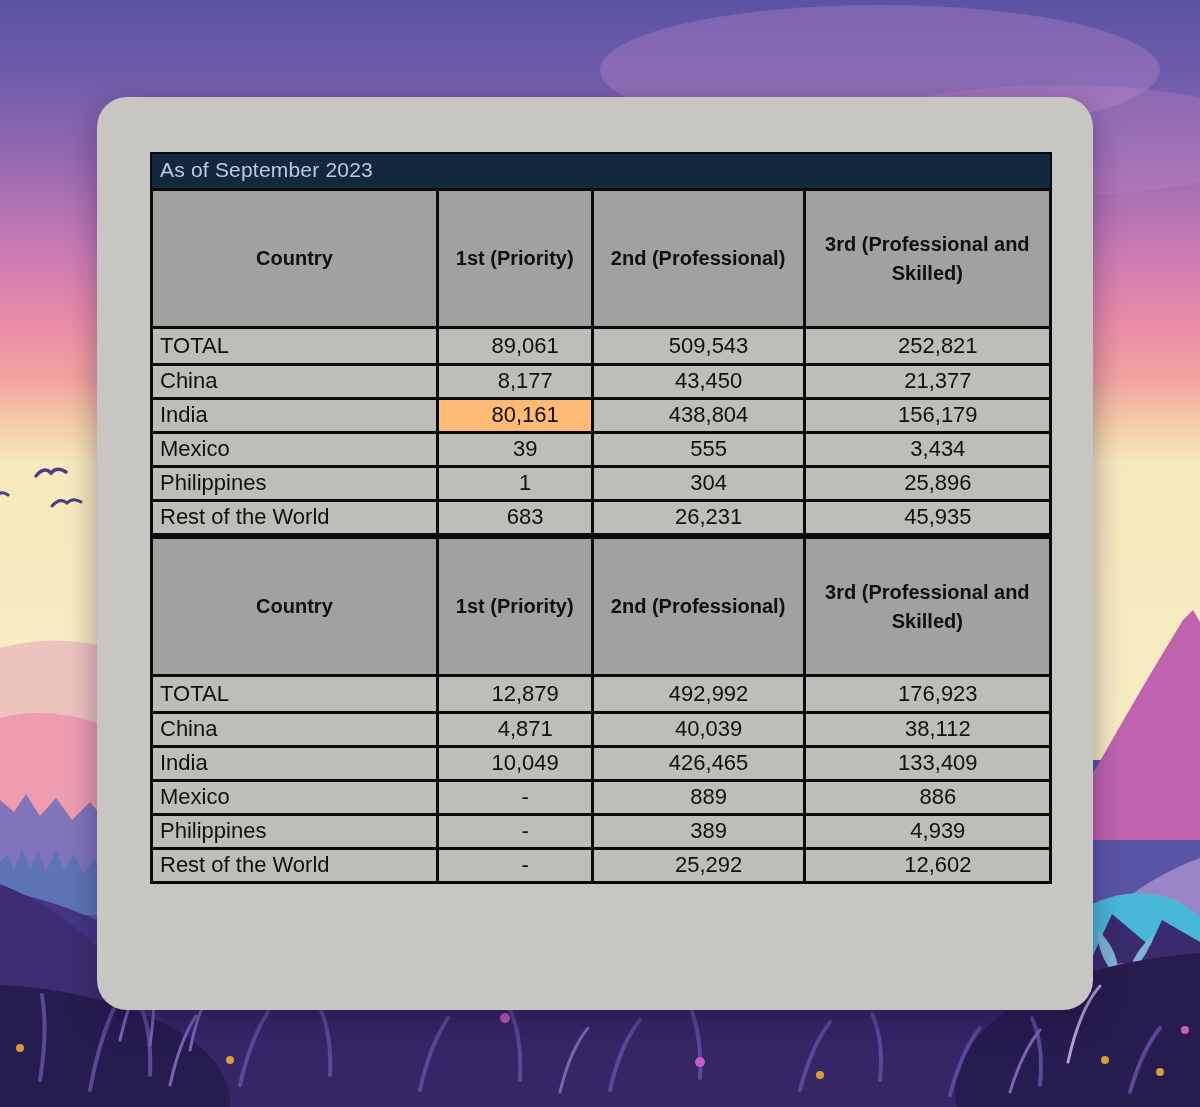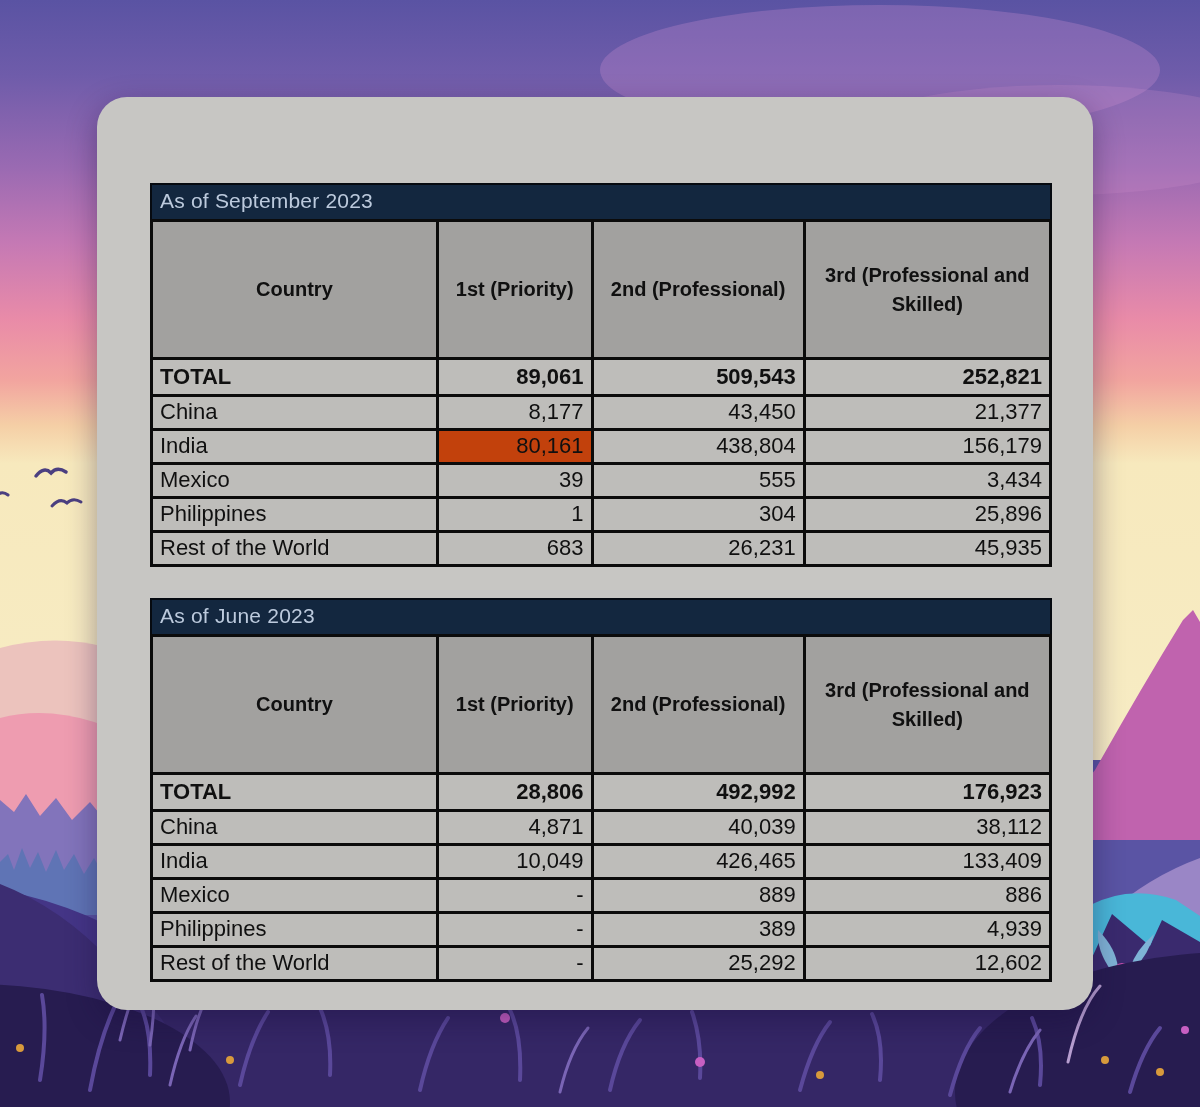--- a/index.html
+++ b/index.html
@@ -32,21 +32,20 @@
   .title-bar {
     background: #13273f;
     border: 2px solid #060a10;
     border-bottom: none;
     color: #bccadd;
     font-size: 21px;
     font-weight: 400;
     padding: 4px 10px 6px 8px;
     letter-spacing: 0.2px;
     box-sizing: border-box;
-    margin-top: 31px;
   }
   table.grid {
     border-collapse: collapse;
     width: 100%;
     table-layout: fixed;
   }
   .c-country { width: 31.8%; }
   .c-first   { width: 17.2%; }
   .c-second  { width: 23.6%; }
   .c-third   { width: 27.4%; }
@@ -68,26 +67,26 @@
   }
   table.grid tbody td {
     background: #bebdba;
     font-size: 22px;
     height: 29px;
     padding: 2px 7px 3px 7px;
     white-space: nowrap;
     overflow: hidden;
   }
   table.grid tbody td.lbl { text-align: left; }
-  table.grid tbody td.num { text-align: right; padding-left: 28px; }
+  table.grid tbody td.num { text-align: center; padding-left: 28px; }
   table.grid tr.total-row td {
-    font-weight: 700;
+    font-weight: 400;
     height: 37px;
   }
-  table.grid td.hl { background: #c2410c; }
+  table.grid td.hl { background: #fdba74; }
 </style>
 </head>
 <body>
 
 <div class="bg">
   <svg viewBox="0 0 1200 1107" preserveAspectRatio="none">
     <defs>
       <linearGradient id="sky" x1="0" y1="0" x2="0" y2="1">
         <stop offset="0" stop-color="#5a53a3"></stop>
         <stop offset="0.10" stop-color="#6f5caa"></stop>
@@ -240,42 +239,39 @@
             <td class="lbl">Rest of the World</td>
             <td class="num">683</td>
             <td class="num">26,231</td>
             <td class="num">45,935</td>
           </tr>
         </tbody>
       </table>
     </section>
 
     <section>
-      <div class="title-bar">
-        <span>As of June 2023</span>
-      </div>
       <table class="grid">
         <colgroup>
             <col class="c-country">
             <col class="c-first">
             <col class="c-second">
             <col class="c-third">
           </colgroup>
         <thead>
           <tr>
             <th>Country</th>
             <th>1st (Priority)</th>
             <th>2nd (Professional)</th>
             <th>3rd (Professional and Skilled)</th>
           </tr>
         </thead>
         <tbody>
           <tr class="total-row">
             <td class="lbl">TOTAL</td>
-            <td class="num">28,806</td>
+            <td class="num">12,879</td>
             <td class="num">492,992</td>
             <td class="num">176,923</td>
           </tr>
           <tr>
             <td class="lbl">China</td>
             <td class="num">4,871</td>
             <td class="num">40,039</td>
             <td class="num">38,112</td>
           </tr>
           <tr>

